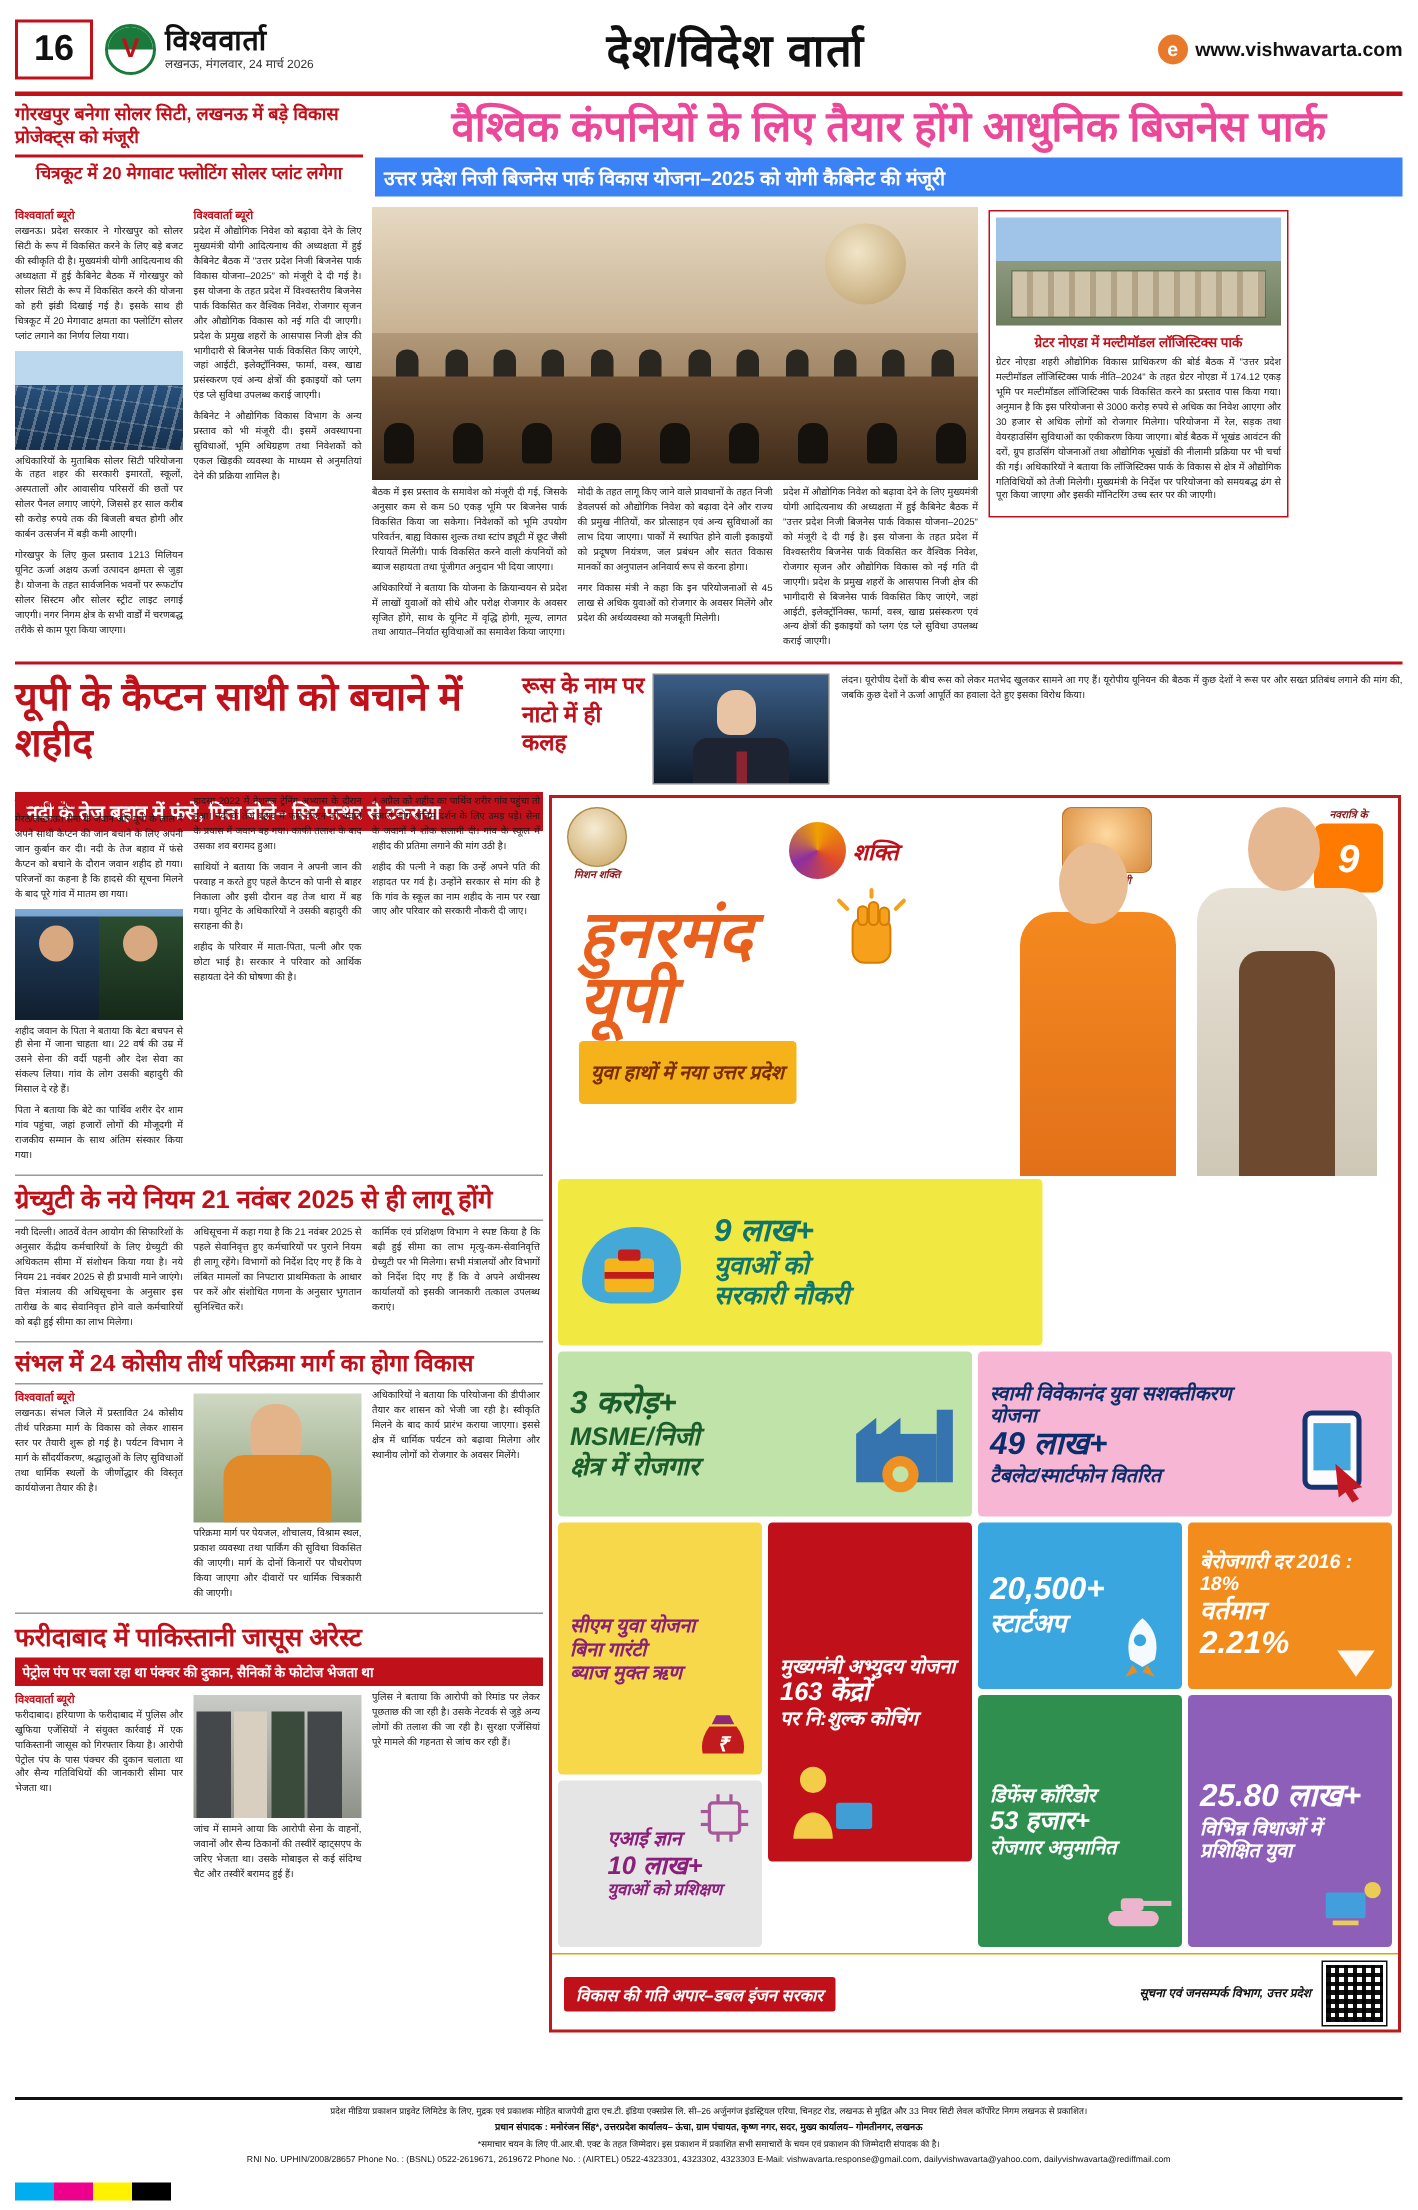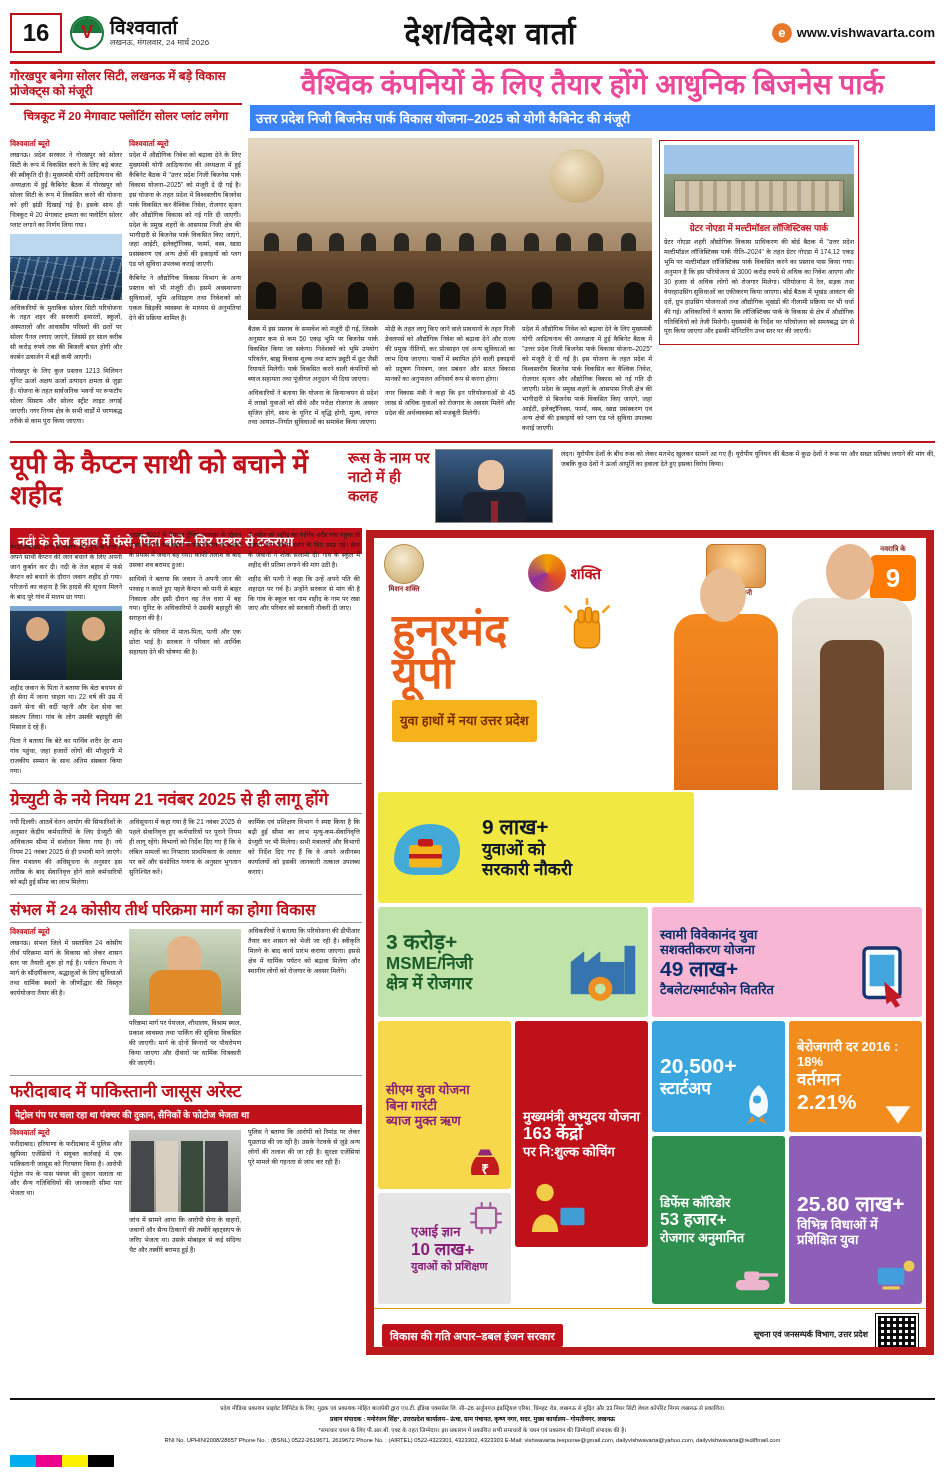--- a/index.html
+++ b/index.html
@@ -227,21 +227,21 @@
     position:absolute;bottom:0;width:20%;height:86%;background:#45484a;
   }
   .police-photo i:nth-child(1){left:2%;}
   .police-photo i:nth-child(2){left:24%;background:#d8cfc0;}
   .police-photo i:nth-child(3){left:46%;background:#3a4b3c;}
   .police-photo i:nth-child(4){left:68%;background:#44474a;}
 
   
   .ad {
     position:absolute; left:366px; top:530px; width:568px; height:825px;
-    border:8px solid #b91c1c; background:#fff; overflow:hidden;
+    border:2px solid #b91c1c; background:#fff; overflow:hidden;font-style:italic;
   }
   .ad-top { position:relative; height:250px; background:#fff; }
   .ad-logos { display:flex; justify-content:space-between; padding:6px 10px 0 10px; }
   .ad-logo {
     display:flex;flex-direction:column;align-items:center;font-size:7px;font-weight:bold;color:#8a1a1a;
   }
   .emblem-sm{
     width:40px;height:40px;border-radius:50%;
     background:radial-gradient(circle at 45% 35%,#f6ecd4,#c9a45f);
     border:1px solid #b08b45;
@@ -596,21 +596,21 @@
         <div class="leader modi">
           <div class="body"></div>
             <div class="vest"></div>
             <div class="head"></div>
         </div>
       </div>
     </div>
 
     <div class="grid">
 
-      <div class="tile" style="grid-column:1/8; grid-row:1/3; background:#f2e842; color:#0f172a;">
+      <div class="tile" style="grid-column:1/8; grid-row:1/3; background:#f2e842; color:#0f766e;">
         <svg class="ico" width="96" height="96" viewBox="0 0 64 64" style="left:4px;top:14px;">
           <path d="M8 36c0-14 10-24 24-24s20 8 20 18-6 16-14 16H22c-8 0-14-4-14-10z" fill="#3aa6e0"></path>
           <rect x="18" y="26" width="22" height="15" rx="2" fill="#f6b21b"></rect>
           <rect x="24" y="22" width="10" height="5" rx="1.5" fill="#c0111b"></rect>
           <rect x="18" y="32" width="22" height="3" fill="#c0111b"></rect>
         </svg>
         <div class="txt" style="margin-left:96px;">
           <div class="t-big">9 लाख+</div>
           <div class="t-med">युवाओं को</div>
           <div class="t-med">सरकारी नौकरी</div>

